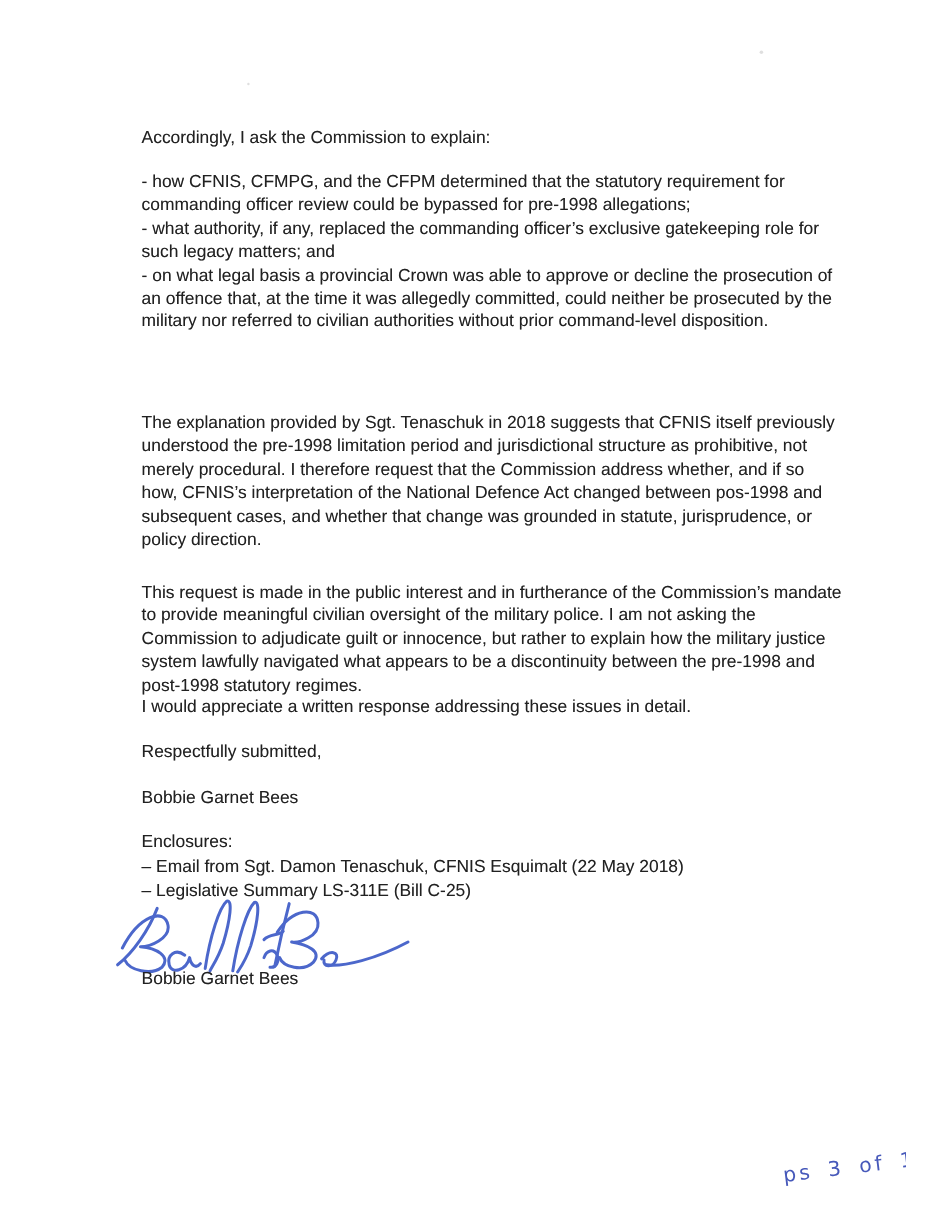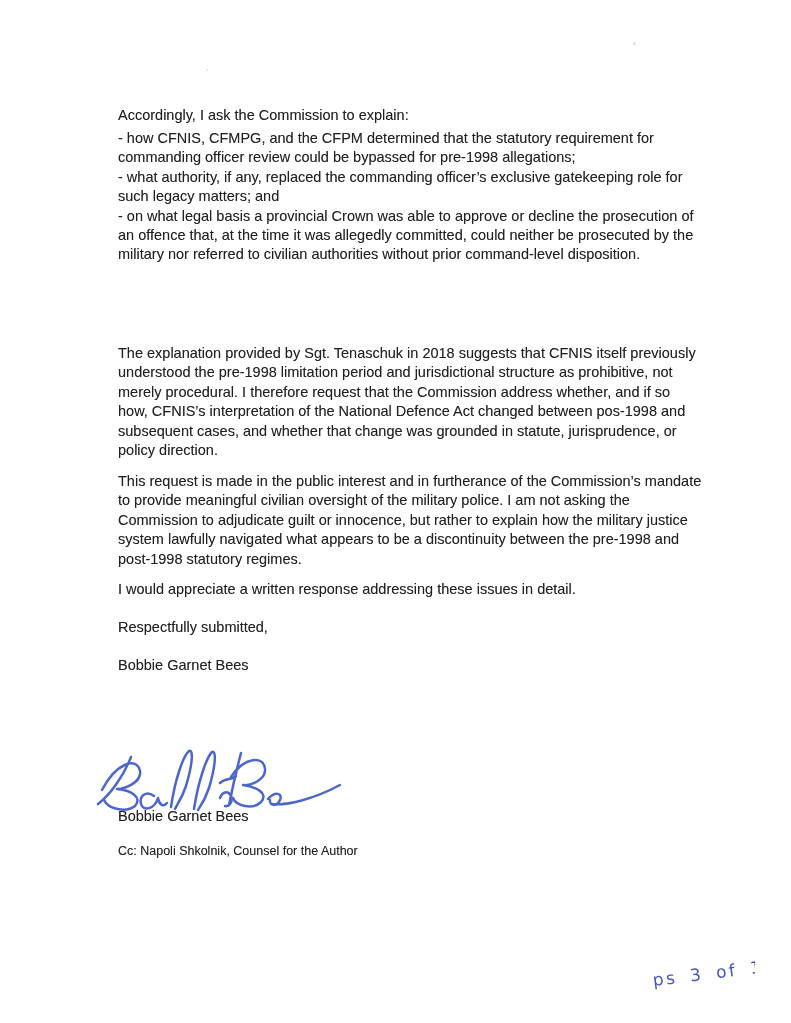--- a/index.html
+++ b/index.html
@@ -14,26 +14,26 @@
   }
   .tblock{
     position:absolute;
     left:82px;
     font-size:14.5px;
     line-height:19.4px;
     white-space:pre;
     text-shadow:0 0 0.5px rgba(40,40,40,0.35);
   }
   .intro{top:106px;}
-  .questions{top:129px;}
+  .questions{top:143px;}
   .heading{top:296px;}
   .heading .num{font-weight:400;}
   .heading .ttl{font-weight:700;}
   .para-prior{top:344px;}
-  .para-public{top:472px;}
+  .para-public{top:485px;}
   .request-line{top:580px;text-align:center;}
   .closing{top:618px;text-align:center;}
   .author-1{top:656px;}
   .enclosures{top:692px;line-height:20.5px;}
   .author-2{top:807px;}
   .cc-line{top:842px;font-size:12.5px;}
   .signature-svg{
     position:absolute;left:50px;top:742px;
     width:270px;height:80px;
   }
@@ -85,36 +85,38 @@
 Commission to adjudicate guilt or innocence, but rather to explain how the military justice
 system lawfully navigated what appears to be a discontinuity between the pre-1998 and
 post-1998 statutory regimes.</div>
 
   <div class="tblock request-line">I would appreciate a written response addressing these issues in detail.</div>
 
   <div class="tblock closing">Respectfully submitted,</div>
 
   <div class="tblock author-1">Bobbie Garnet Bees</div>
 
+  <div class="tblock enclosures"><span>Enclosures:</span>
+<span>– Email from Sgt. Damon Tenaschuk, CFNIS Esquimalt (22 May 2018)
+– Legislative Summary LS-311E (Bill C-25)</span></div>
 
   <svg class="signature-svg" viewBox="0 0 270 80" aria-hidden="true">
     <g fill="none" stroke="#3d5bc7" stroke-width="2.5" stroke-linecap="round" stroke-linejoin="round" opacity="0.92">
       <path d="M 45 15 C 38 33, 25 52, 12 62"></path>
       <path d="M 16 48 C 30 21, 51 14, 54 29 C 56 40, 39 47, 31 47 C 44 48, 57 55, 49 64 C 40 71, 22 67, 18 58"></path>
       <path d="M 68 54 C 60 48, 53 54, 55 62 C 57 70, 69 67, 72 56 C 73 62, 77 66, 81 61"></path>
       <path d="M 85 65 C 89 38, 97 14, 103 9 C 108 7, 106 24, 100 44 C 96 56, 91 63, 89 67"></path>
       <path d="M 108 67 C 112 41, 120 16, 126 10 C 131 8, 129 26, 123 46 C 119 58, 114 65, 112 68"></path>
       <path d="M 134 56 C 136 50, 142 48, 145 54 C 147 59, 144 65, 139 64"></path>
       <path d="M 134 41 C 139 36, 146 38, 150 34"></path>
       <path d="M 155 11 C 150 30, 146 48, 143 63"></path>
       <path d="M 145 35 C 158 15, 178 13, 179 27 C 180 38, 164 44, 157 43 C 170 45, 183 51, 175 60 C 167 68, 150 64, 147 56"></path>
       <path d="M 182 57 C 189 49, 197 51, 194 58 C 191 65, 183 64, 184 58"></path>
       <path d="M 186 62 C 200 64, 228 57, 254 43"></path>
     </g>
   </svg>
 
   <div class="tblock author-2">Bobbie Garnet Bees</div>
 
-  <div class="tblock cc-line">Cc: Napoli Shkolnik, Counsel for the Author</div>
 
   <div class="handwritten-page" style="color: rgb(71, 89, 186);">ps 3 of 12</div>
 
 </div>
 
 </body></html>

